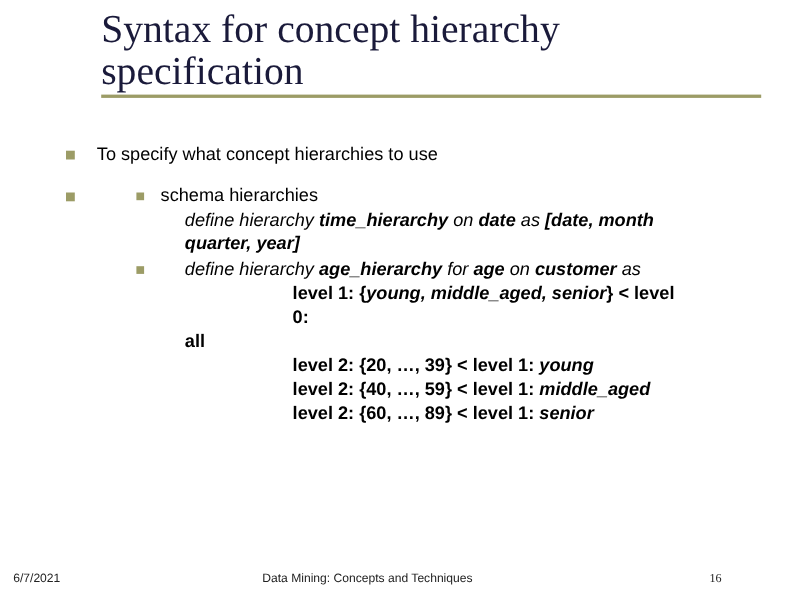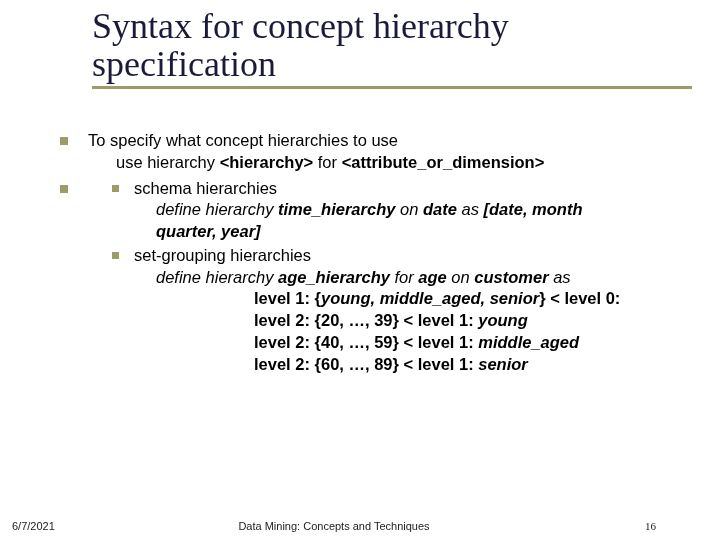--- a/index.html
+++ b/index.html
@@ -51,21 +51,21 @@
     margin: 0;
     padding: 0;
   }
   ul.top > li {
     position: relative;
     padding-left: 28px;
     margin-bottom: 2px;
   }
   ul.sub {
     list-style: none;
-    margin: 4px;
+    margin: 16px;
     padding: 0 0 0 20px;
   }
   ul.sub > li {
     position: relative;
     padding-left: 22px;
     margin-top: 2px;
   }
   .sq {
     position: absolute;
     left: 0;
@@ -122,46 +122,45 @@
     <div class="title">Syntax for concept hierarchy specification</div>
     <div class="title-underline"></div>
   </div>
 
   <div class="body">
     <ul class="top">
 
       <li>
         <span class="sq"></span>
         <span>To specify what concept hierarchies to use</span>
-        <div class="indent1">
-          <span>use hierarchy </span><b>&lt;hierarchy&gt;</b><span> for </span><b>&lt;attribute_or_dimension&gt;</b>
-        </div>
       </li>
 
       <li>
         <span class="sq"></span>
 
         <ul class="sub">
 
           <li>
             <span class="sq-sm"></span>
             <span>schema hierarchies</span>
             <div class="indent-def">
               <span>define hierarchy </span><b>time_hierarchy</b><span> on </span><b>date</b><span> as </span><b>[date, month quarter, year]</b>
             </div>
           </li>
 
           <li>
             <span class="sq-sm"></span>
-            <span>set-grouping hierarchies</span>
             <div class="indent-def">
               <span>define hierarchy </span><b>age_hierarchy</b><span> for </span><b>age</b><span> on </span><b>customer</b><span> as</span>
             </div>
             <div class="indent-level">
               <b>level 1: {</b><b><i>young, middle_aged, senior</i></b><b>} &lt; level 0: </b>
+            </div>
+            <div style="padding-left:22px;">
+              <b>all</b>
             </div>
             <div class="indent-level">
               <b>level 2: {20, …, 39} &lt; level 1: </b><b><i>young</i></b>
             </div>
             <div class="indent-level">
               <b>level 2: {40, …, 59} &lt; level 1: </b><b><i>middle_aged</i></b>
             </div>
             <div class="indent-level">
               <b>level 2: {60, …, 89} &lt; level 1: </b><b><i>senior</i></b>
             </div>

